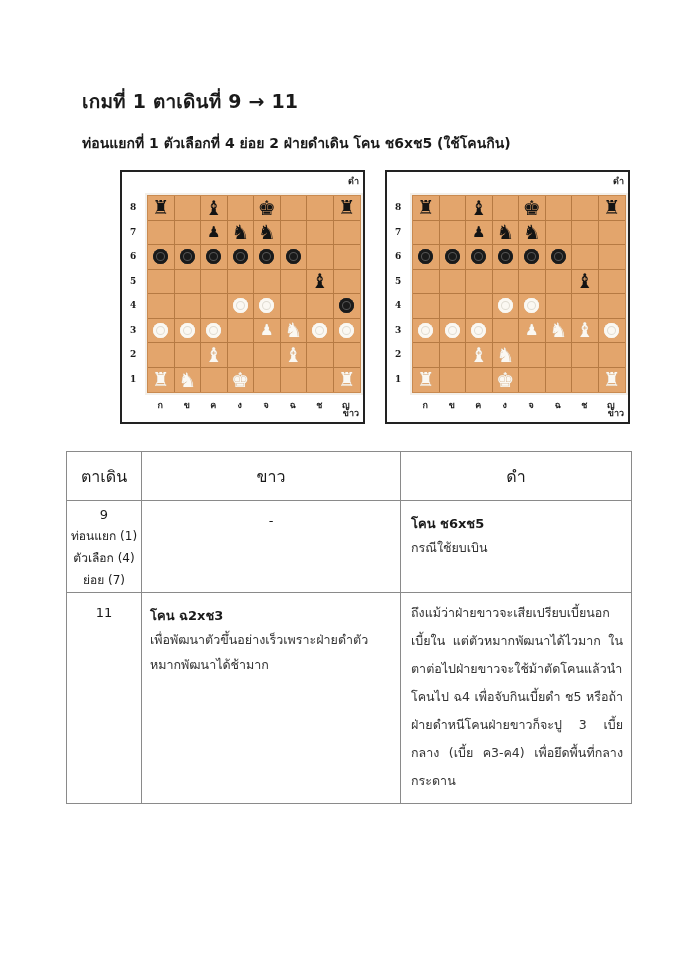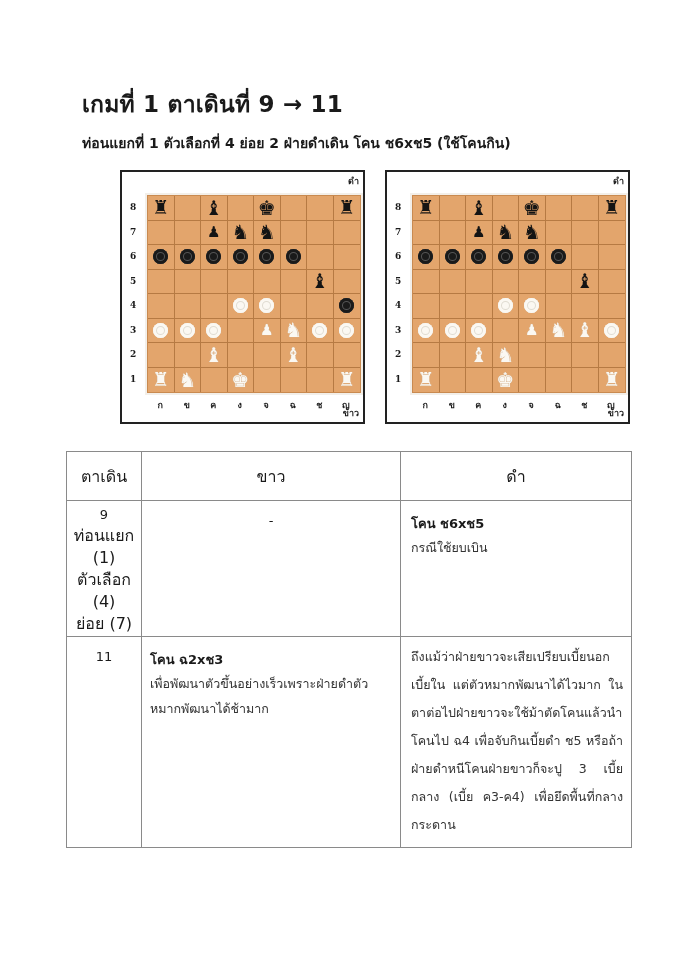--- a/index.html
+++ b/index.html
@@ -1,18 +1,18 @@
 <!DOCTYPE html>
 <html><head>
 <meta charset="utf-8">
 <style>
   html, body { margin: 0; padding: 0; background: #ffffff; }
   body { width: 678px; height: 960px; position: relative; overflow: hidden;
          font-family: "DejaVu Sans", sans-serif; color: #1a1a1a; }
-  .title { position: absolute; left: 82px; top: 86px; font-size: 23px; font-weight: bold; letter-spacing: 0.2px; }
+  .title { position: absolute; left: 82px; top: 86px; font-size: 19px; font-weight: bold; letter-spacing: 0.2px; }
   .subtitle { position: absolute; left: 82px; top: 132px; font-size: 14px; font-weight: bold; }
 
   .board-frame { position: absolute; top: 170px; width: 245px; height: 254px;
                  border: 2px solid #222; background: #fff; box-sizing: border-box; }
   .board-frame .side-top { position: absolute; right: 4px; top: 2px; font-size: 9px; font-weight: bold; }
   .board-frame .side-bottom { position: absolute; right: 4px; bottom: 2px; font-size: 9px; font-weight: bold; }
   .grid { position: absolute; left: 25px; top: 23px; width: 212px; height: 196px;
           display: grid; grid-template-columns: repeat(8, 1fr); grid-template-rows: repeat(8, 1fr);
           background: #e3a56c; border: 1px solid #c98a50; box-shadow: 0 0 0 2px #f3efe9; }
   .sq { border-right: 1px solid #b67a43; border-bottom: 1px solid #b67a43; position: relative;
@@ -30,21 +30,21 @@
   .glyph.b { color: #141414; }
   .glyph.w { color: #fbf8f2; text-shadow: 0 0 1px #c9c2b4; }
 
   table.moves { position: absolute; left: 66px; top: 451px; width: 566px; border-collapse: collapse; font-size: 13px; }
   table.moves th, table.moves td { border: 1px solid #8a8a8a; vertical-align: top; }
   table.moves th { height: 46px; font-size: 16px; font-weight: normal; vertical-align: middle; text-align: center; margin-left: 48px; }
   table.moves td.turn { width: 72px; text-align: center; padding-top: 12px; }
   table.moves td.white { width: 242px; padding: 12px 8px 8px 8px; }
   table.moves td.black { padding: 12px 8px 8px 10px; }
   .turn-num { display: block; font-size: 13px; margin-bottom: 3px; }
-  .turn-sub { display: block; font-size: 16px; line-height: 22px; }
+  .turn-sub { display: block; font-size: 12px; line-height: 22px; }
   .move { display: block; font-weight: bold; font-size: 13px; line-height: 22px; }
   .note { display: block; font-size: 12.5px; line-height: 25px; color: #333; }
   .dash { display: block; text-align: center; font-size: 13px; }
   .long-note { display: block; font-size: 12.5px; line-height: 28px; color: #333; text-align: justify; }
 </style>
 </head>
 <body>
 
 <div class="title">เกมที่ 1 ตาเดินที่ 9 → 11</div>
 <div class="subtitle">ท่อนแยกที่ 1 ตัวเลือกที่ 4 ย่อย 2 ฝ่ายดำเดิน โคน ช6xช5 (ใช้โคนกิน)</div>

